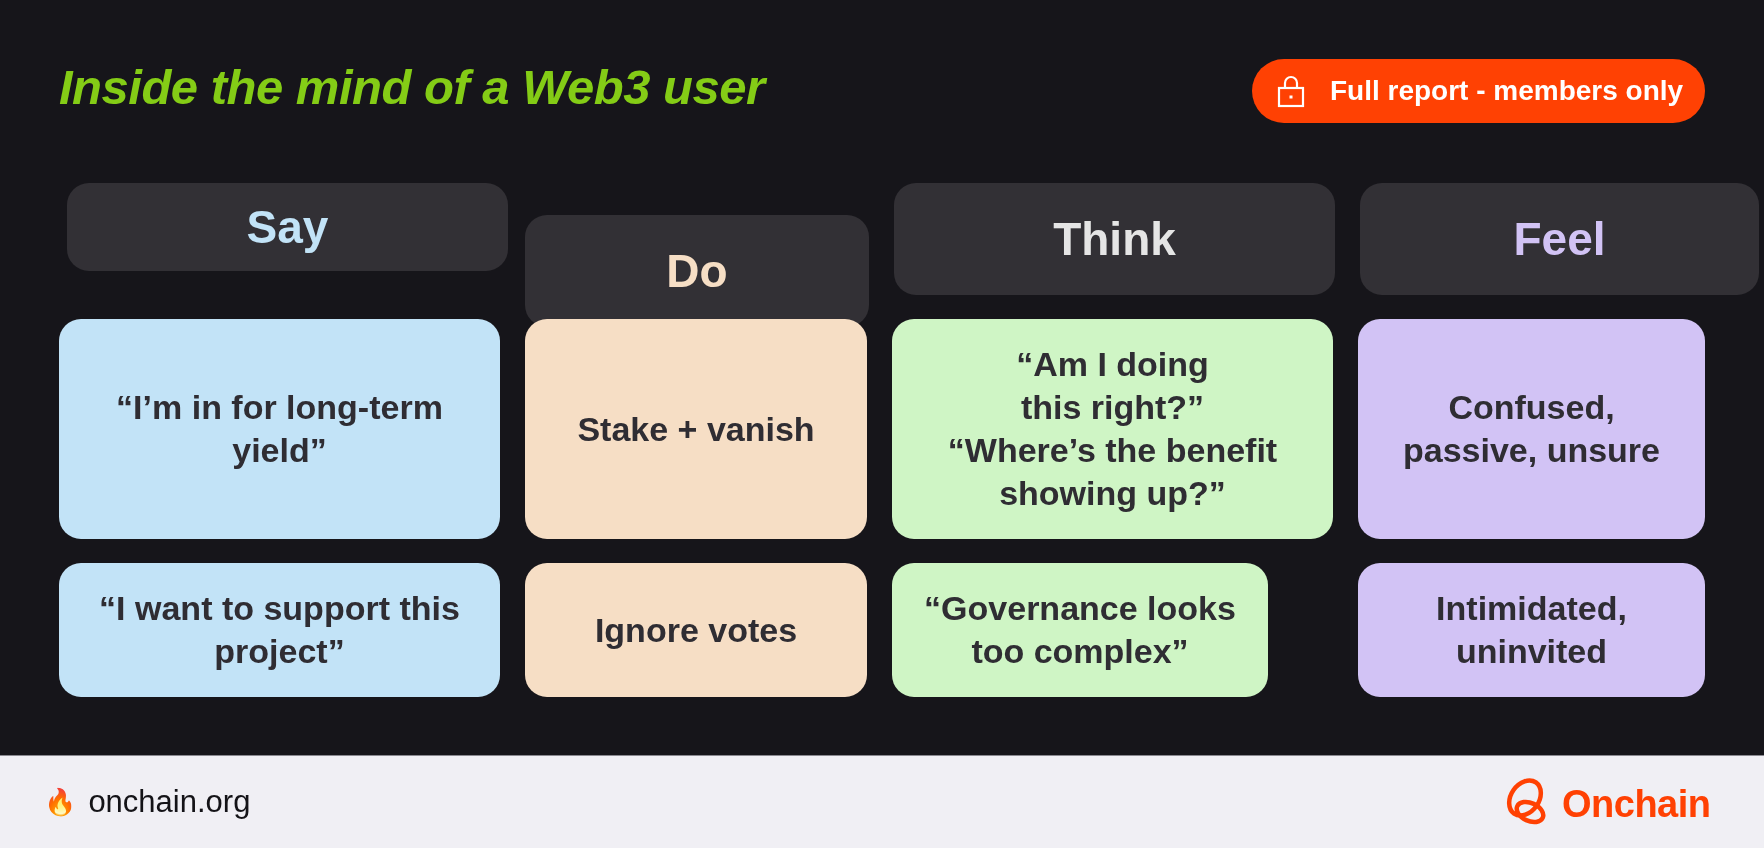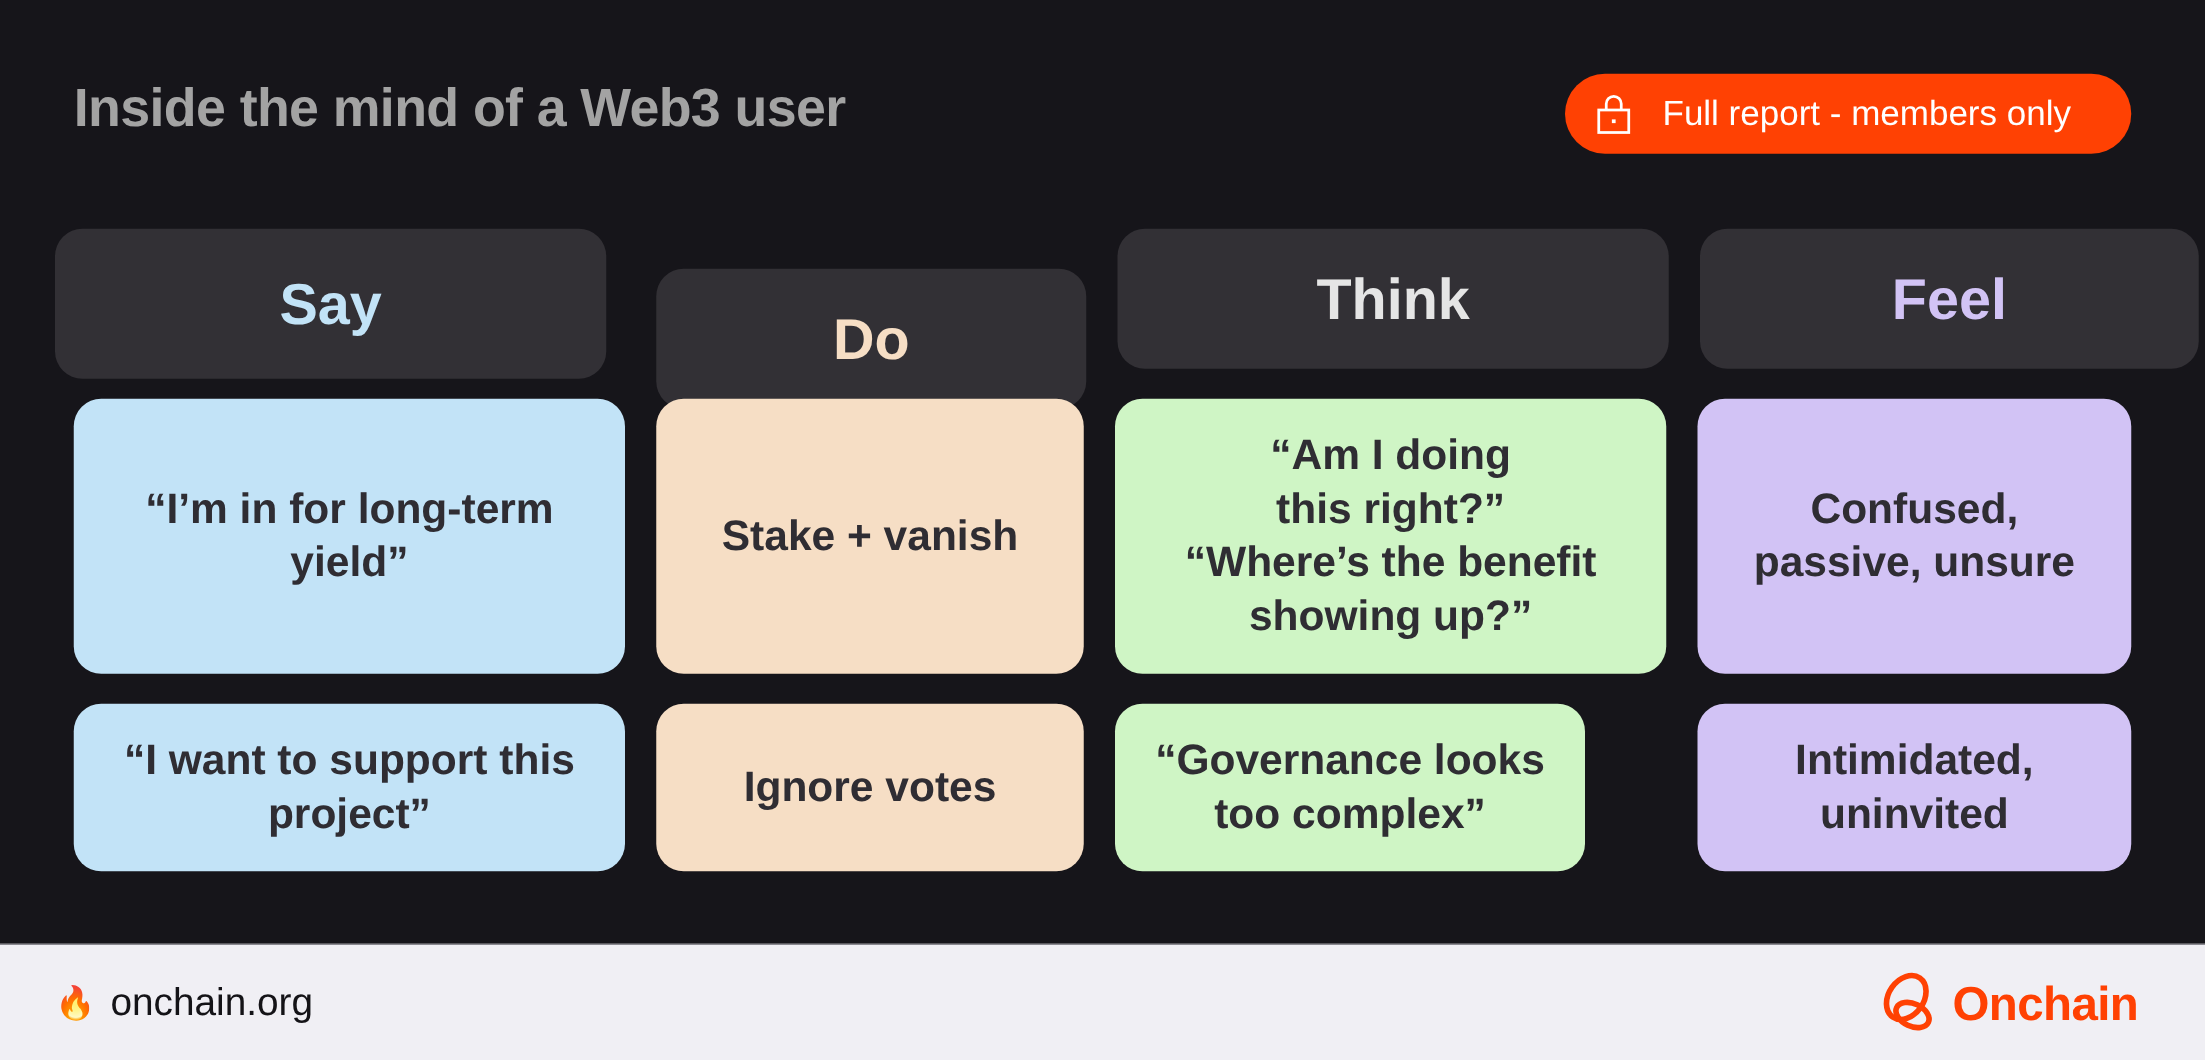--- a/index.html
+++ b/index.html
@@ -5,28 +5,28 @@
   * { box-sizing: border-box; margin: 0; padding: 0; }
   html, body { width: 1764px; height: 848px; overflow: hidden; }
   body {
     background: #16151a;
     font-family: "Liberation Sans", "DejaVu Sans", sans-serif;
     position: relative;
   }
   .main { position: absolute; left: 0; top: 0; width: 1764px; height: 755px; background: #16151a; }
   .title {
     position: absolute; left: 59px; top: 52px;
-    color: #a3a3a3; font-weight: 700; font-size: 43px; letter-spacing: -0.5px;
-    line-height: 70px; white-space: nowrap;
+    color: #84cc16; font-weight: 700; font-size: 49px; letter-spacing: -0.5px;
+    line-height: 70px; white-space: nowrap; font-style: italic;
   }
   .badge {
     position: absolute; left: 1252px; top: 59px; width: 453px; height: 64px;
     background: #ff4103; border-radius: 32px;
     display: flex; align-items: center; padding-left: 24px;
-    color: #ffffff; font-weight: 400; font-size: 28px; cursor: pointer;
+    color: #ffffff; font-weight: 700; font-size: 28px; cursor: pointer;
   }
   .badge .lock { width: 30px; height: 34px; margin-right: 24px; display: inline-block; }
   .cell {
     position: absolute; border-radius: 22px;
     display: flex; align-items: center; justify-content: center; text-align: center;
   }
   .hdr { background: #323035; font-weight: 700; font-size: 46px; }
   .card { color: #2f2d33; font-weight: 700; font-size: 34px; line-height: 43px; padding: 0 14px; }
   .footer {
     position: absolute; left: 0; top: 755px; width: 1764px; height: 93px;
@@ -47,21 +47,21 @@
 
   <div class="badge">
     <svg class="lock" viewBox="0 0 30 34">
       <path d="M9 14 V9 a6 6 0 0 1 12 0 V14" fill="none" stroke="#fff" stroke-width="2.2"></path>
       <rect x="3" y="14" width="24" height="18" fill="none" stroke="#fff" stroke-width="2.2"></rect>
       <rect x="13.5" y="21.5" width="3" height="3" fill="#fff"></rect>
     </svg>
     <span>Full report - members only</span>
   </div>
 
-  <div class="cell hdr" style="left:44px;top:183px;width:441px;height:120px;color:#c2e3f7;">
+  <div class="cell hdr" style="left:67px;top:183px;width:441px;height:88px;color:#c2e3f7;">
     <span>Say</span>
   </div>
   <div class="cell hdr" style="left:525px;top:183px;width:344px;height:112px;color:#f6dec5;margin-top:32px;">
     <span>Do</span>
   </div>
   <div class="cell hdr" style="left:894px;top:183px;width:441px;height:112px;color:#e5e5e5;">
     <span>Think</span>
   </div>
   <div class="cell hdr" style="left:1360px;top:183px;width:399px;height:112px;color:#d2c3f5;">
     <span>Feel</span>

